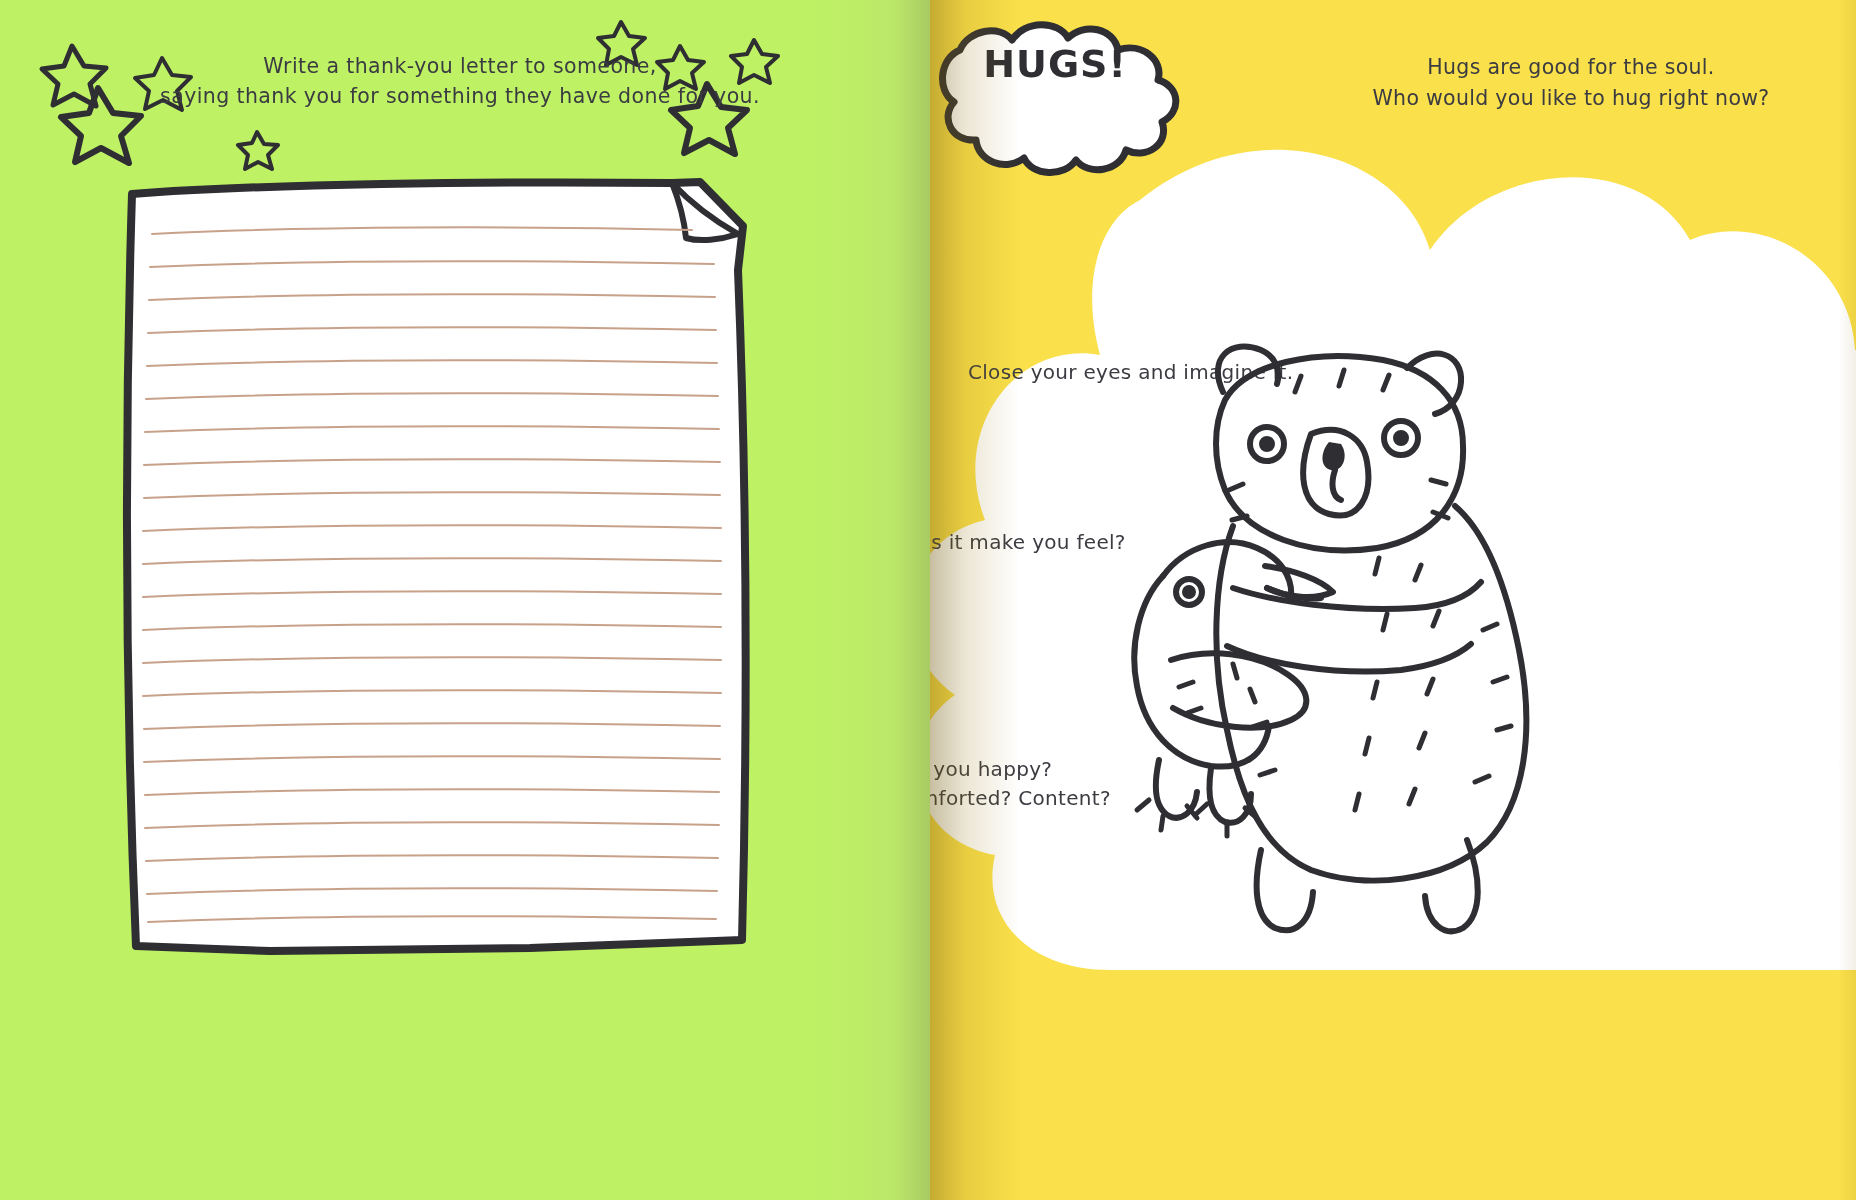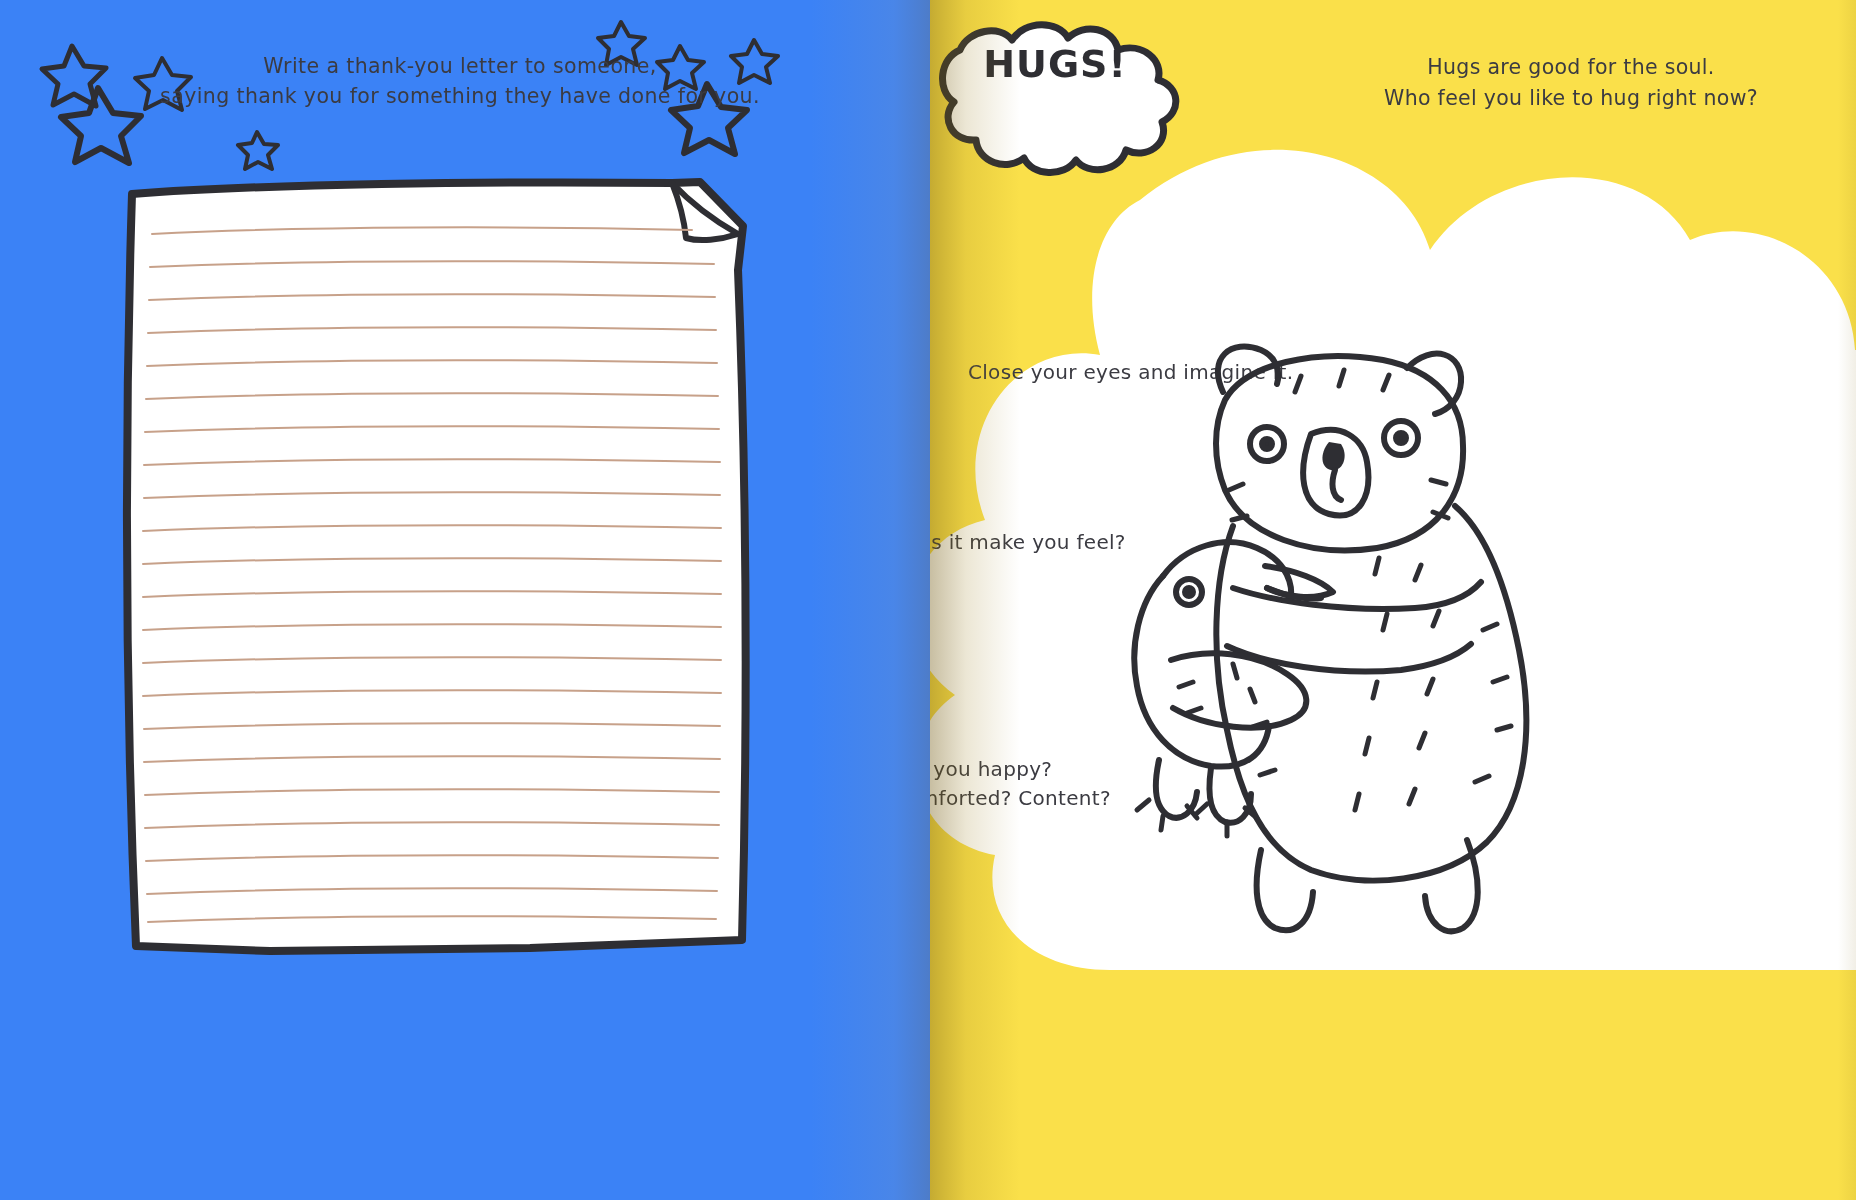--- a/index.html
+++ b/index.html
@@ -18,21 +18,21 @@
     width: 1856px;
     height: 1200px;
     background: #fdfcf8;
   }
 
   
   .page-left {
     position: absolute;
     left: 0; top: 0;
     width: 930px; height: 1200px;
-    background: #3b82f6;
+    background: #bef264;
     overflow: hidden;
   }
   .page-left::after {
     
     content: "";
     position: absolute;
     right: 0; top: 0;
     width: 120px; height: 100%;
     background: linear-gradient(to right, rgba(190,180,160,0) 0%, rgba(170,160,140,0.13) 70%, rgba(120,110,95,0.30) 100%);
     pointer-events: none;
@@ -230,21 +230,21 @@
         C 300 136, 276 152, 256 142
         C 250 164, 218 168, 206 152
         C 194 170, 162 168, 154 150
         C 136 164, 108 154, 106 132
         C 82 134, 70 110, 84 94
         C 66 82, 70 50, 90 42 Z"></path>
     </svg>
     <div class="hugs-text">HUGS!</div>
 
     <div class="right-prompt">Hugs are good for the soul.
-Who feel you like to hug right now?</div>
+Who would you like to hug right now?</div>
 
     <div class="q q1">Close your eyes and imagine it.</div>
     <div class="q q2">How does it make you feel?</div>
     <div class="q q3">Are you happy?
 Comforted? Content?</div>
 
     <svg class="bear-svg" viewBox="0 0 700 660">
       <g fill="none" stroke="#2e2e33" stroke-width="6" stroke-linecap="round" stroke-linejoin="round">
 
         <path d="M108 62 C 92 28, 116 8, 146 20 C 160 26, 166 40, 162 54"></path>

